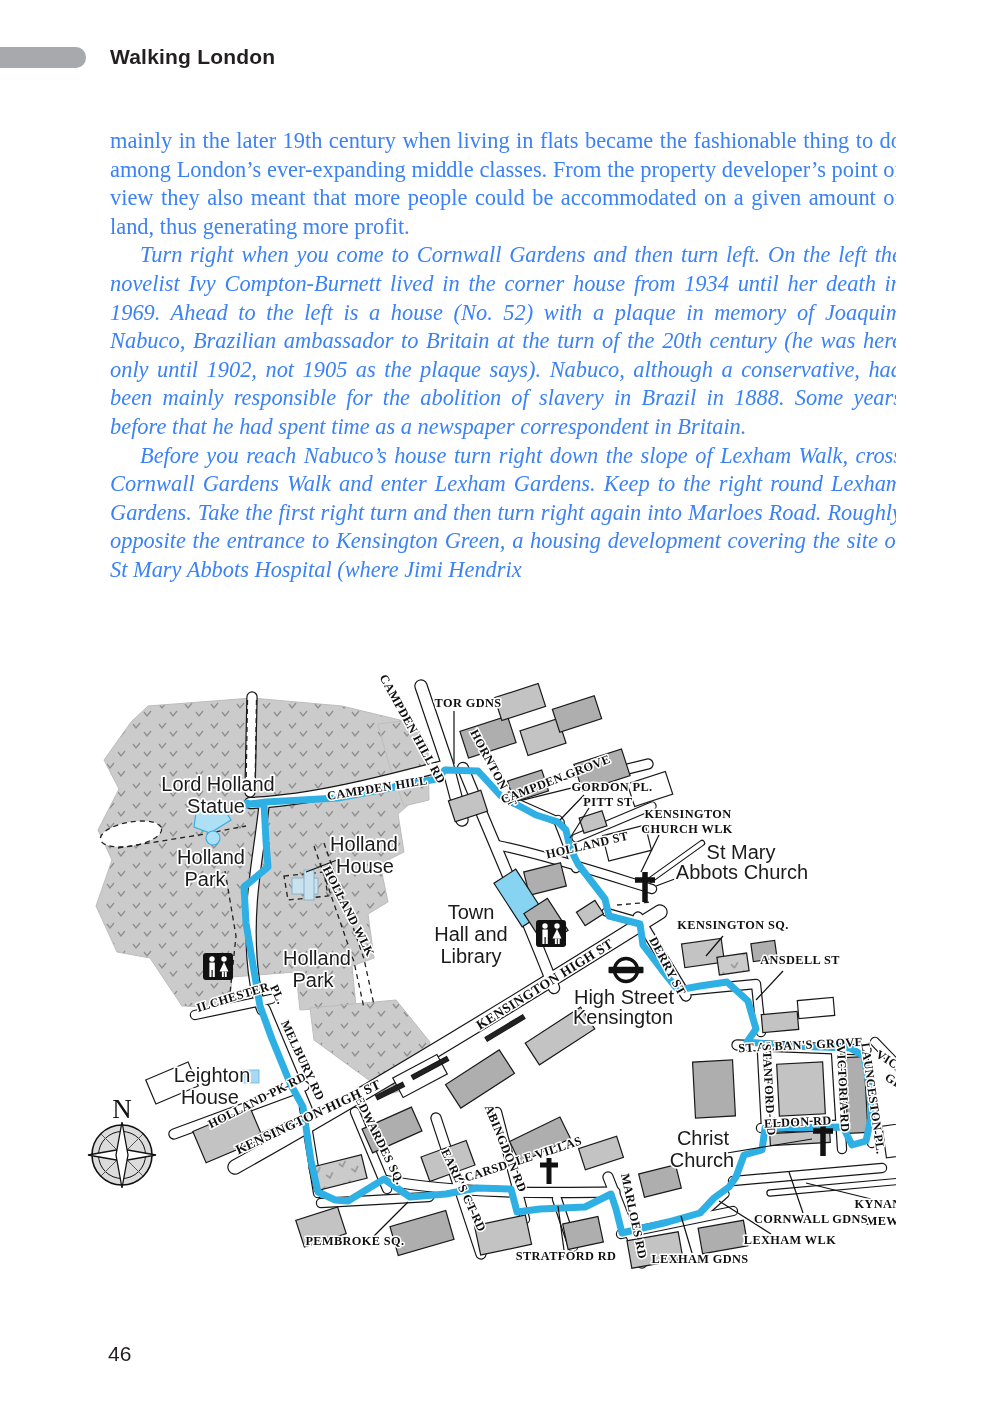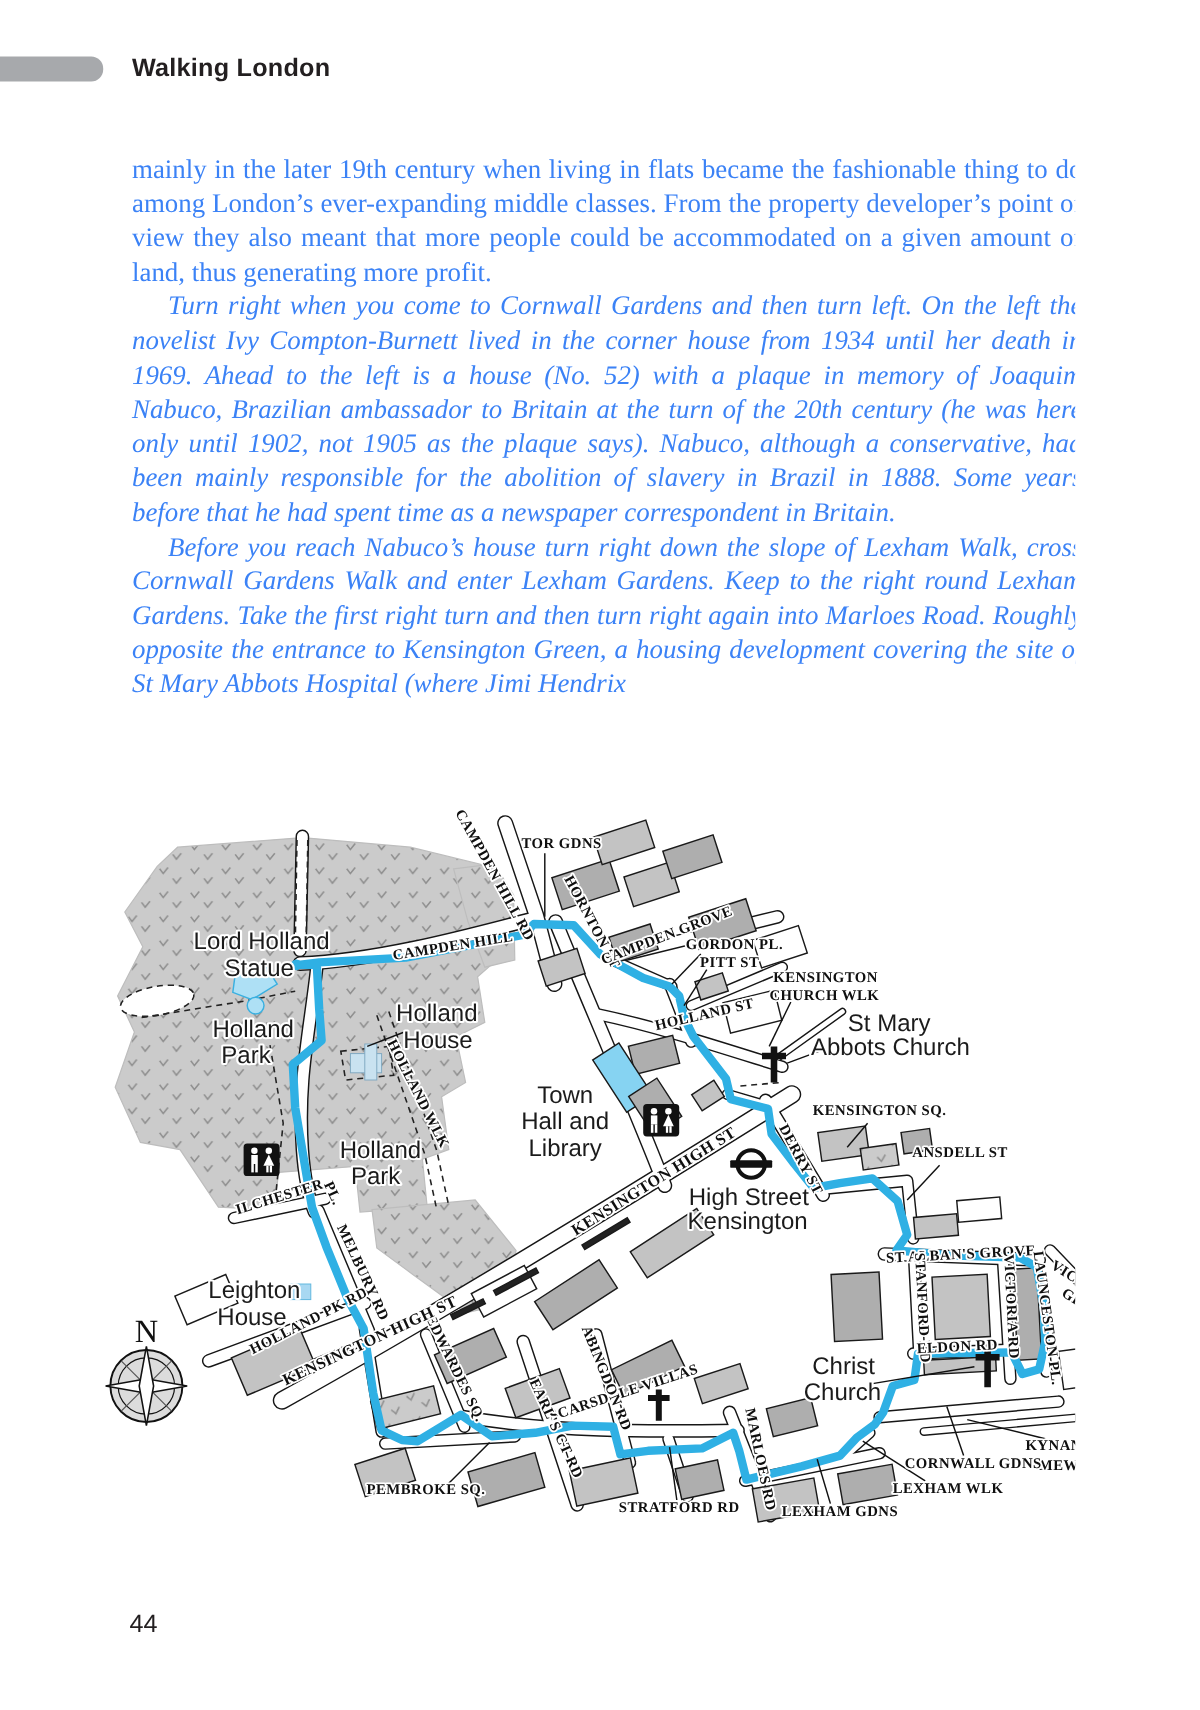--- a/index.html
+++ b/index.html
@@ -320,14 +320,14 @@
         <text x="624" y="1004" class="place" font-size="20">High Street</text>
         <text x="623" y="1024" class="place" font-size="20">Kensington</text>
         <text x="212" y="1082" class="place" font-size="20">Leighton</text>
         <text x="210" y="1104" class="place" font-size="20">House</text>
         <text x="703" y="1145" class="place" font-size="20">Christ</text>
         <text x="702" y="1167" class="place" font-size="20">Church</text>
         <text x="122" y="1118" class="compassN">N</text>
       </g>
   </svg>
 
-  <div class="pagenum">44</div>
+  <div class="pagenum">46</div>
 </div>
 
 </body></html>

